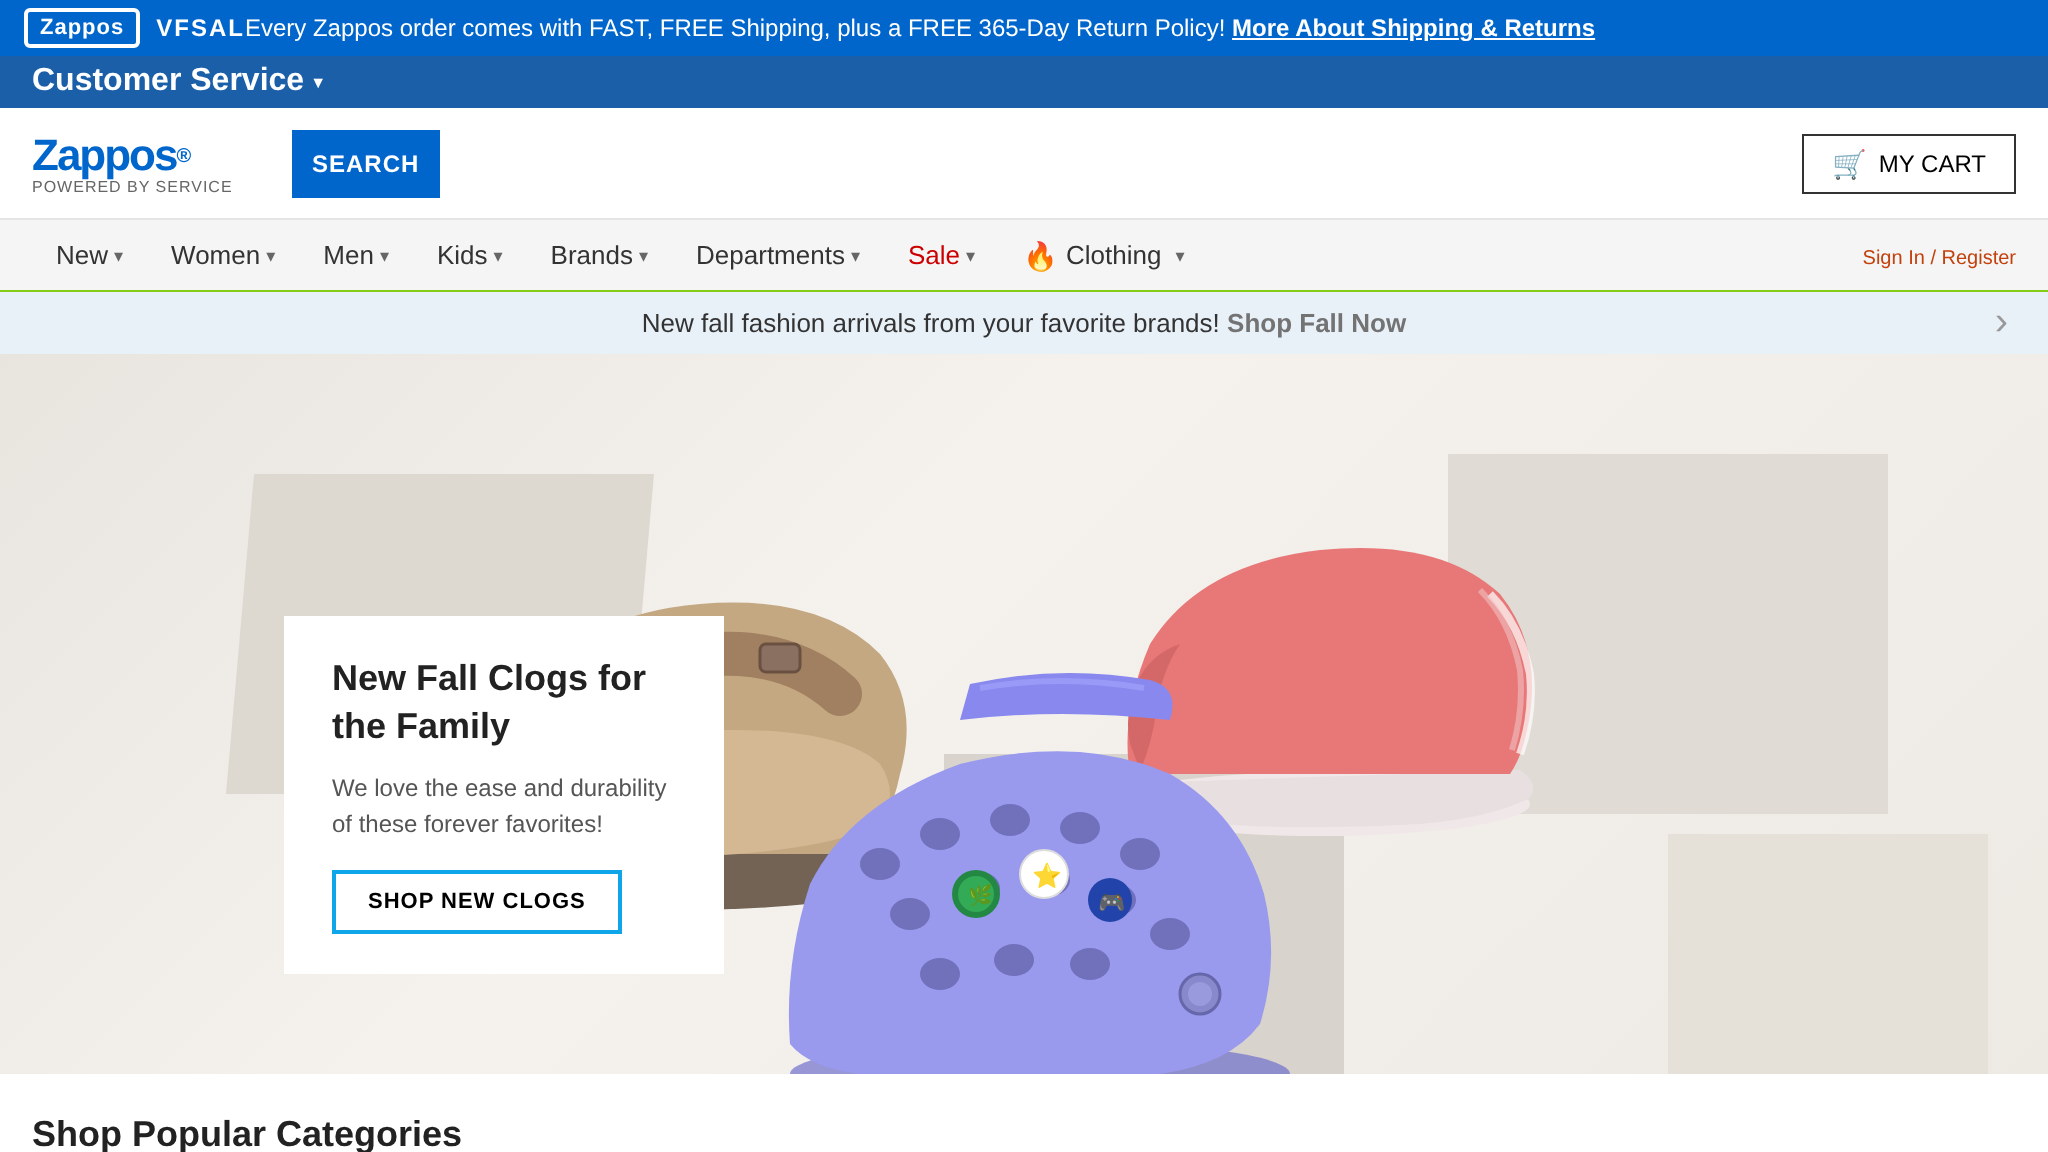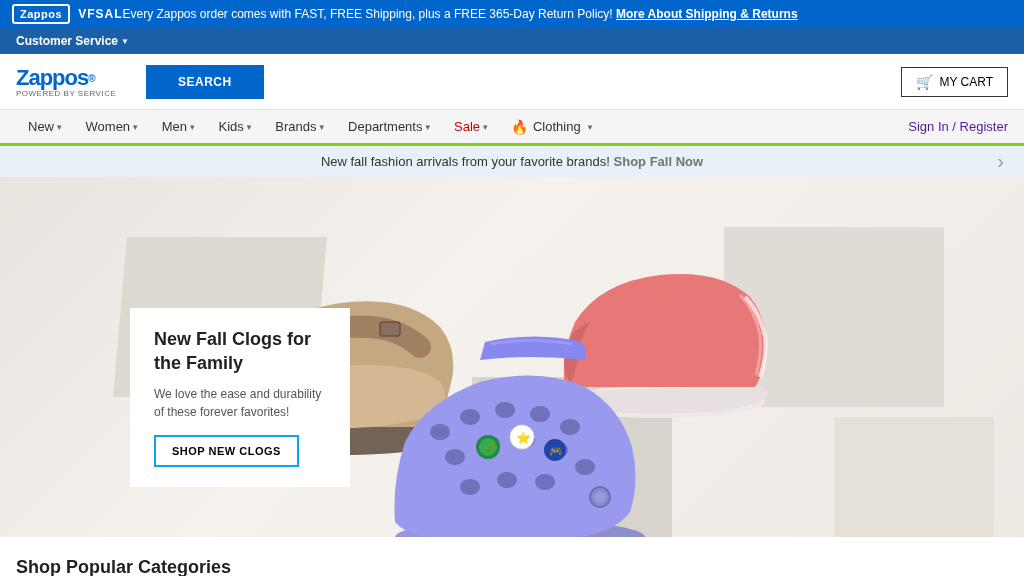--- a/index.html
+++ b/index.html
@@ -45,21 +45,21 @@
     
     .customer-bar {
       background: #1a5fa8;
       display: flex;
       align-items: center;
       height: 26px;
       padding: 0 16px;
     }
     .customer-service-link {
       color: white;
-      font-size: 12px;
+      font-size: 16px;
       font-weight: bold;
       display: flex;
       align-items: center;
       gap: 3px;
       cursor: pointer;
     }
     .customer-service-link::after {
       content: '▼';
       font-size: 8px;
     }
@@ -109,21 +109,21 @@
       padding: 0 10px;
       font-size: 13px;
       outline: none;
       color: #999;
     }
     .search-button {
       background: #0066cc;
       color: white;
       border: none;
       height: 34px;
-      padding: 0 32px;
+      padding: 0 10px;
       font-size: 12px;
       font-weight: bold;
       cursor: pointer;
       letter-spacing: 0.5px;
     }
     .cart-area {
       margin-left: auto;
       display: flex;
       align-items: center;
     }
@@ -135,21 +135,21 @@
       cursor: pointer;
       display: flex;
       align-items: center;
       gap: 6px;
     }
     .cart-icon { font-size: 14px; }
 
     
     .nav-bar {
       background: #f5f5f5;
-      border-bottom: 3px solid #84cc16;
+      border-bottom: 1px solid #84cc16;
       display: flex;
       align-items: center;
       height: 36px;
       padding: 0 16px;
     }
     .nav-items {
       display: flex;
       align-items: center;
       gap: 0;
       flex: 1;
@@ -170,22 +170,22 @@
       margin-left: 3px;
       color: #666;
     }
     .nav-item.sale { color: #cc0000; }
     .nav-item.clothing { display: flex; align-items: center; gap: 4px; }
     .fire-icon { color: #e55; font-size: 14px; }
     .nav-right {
       margin-left: auto;
     }
     .signin-link {
-      font-size: 13px;
-      color: #4c1d95;
+      font-size: 10px;
+      color: #c2410c;
       cursor: pointer;
     }
 
     
     .banner-strip {
       background: #e8f0f8;
       text-align: right;
       padding: 8px;
       font-size: 13px;
       color: #333;
@@ -253,21 +253,21 @@
       right: 30px;
       bottom: 0;
       width: 160px;
       height: 120px;
       background: #e5e0d8;
     }
 
     
     .hero-text-box {
       position: absolute;
-      left: 130px;
+      left: 142px;
       bottom: 50px;
       background: white;
       padding: 20px 24px;
       max-width: 220px;
       z-index: 10;
     }
     .hero-title {
       font-size: 18px;
       font-weight: bold;
       color: #222;

